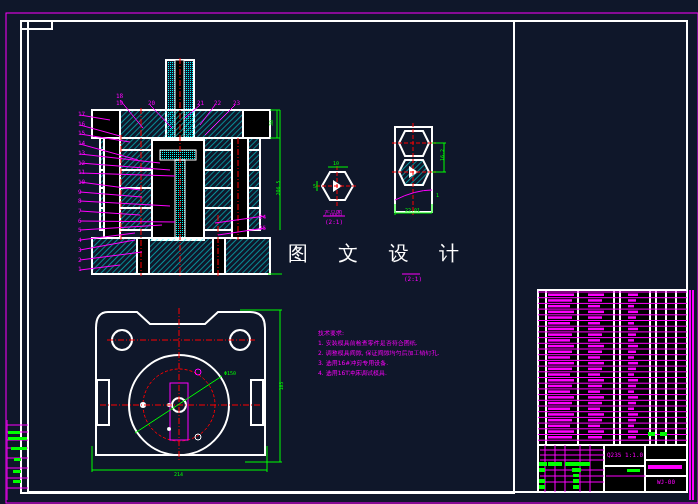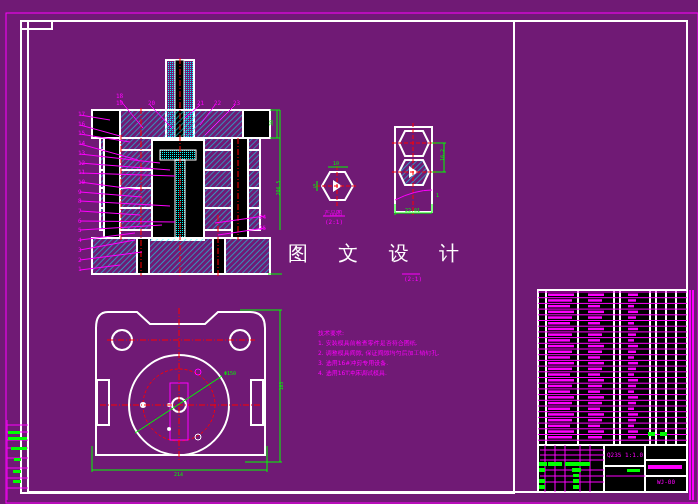--- a/index.html
+++ b/index.html
@@ -1,16 +1,16 @@
 <!DOCTYPE html>
 <html><head>
 <meta charset="utf-8">
 <style>
   html,body{margin:0;padding:0;background:#000;}
-  #canvas{position:relative;width:698px;height:504px;background:#701a75;overflow:hidden;font-family:"DejaVu Sans",sans-serif;}
+  #canvas{position:relative;width:698px;height:504px;background:#0f172a;overflow:hidden;font-family:"DejaVu Sans",sans-serif;}
   svg{position:absolute;left:0;top:0;}
   .wm{position:absolute;left:288px;top:240px;color:#fff;font-family:"DejaVu Sans",sans-serif;font-size:20px;letter-spacing:12px;}
   .tech{position:absolute;left:318px;top:328px;color:#ff00ff;font-size:6px;line-height:10px;font-family:"DejaVu Sans",sans-serif;}
   .tech div{white-space:nowrap;}
   .mlabel{position:absolute;color:#ff00ff;font-size:6px;font-family:"DejaVu Sans Mono",monospace;}
   .dim{position:absolute;color:#00ff00;font-size:5px;font-family:"DejaVu Sans Mono",monospace;}
   .tb{position:absolute;color:#ff00ff;font-size:6px;font-family:"DejaVu Sans Mono",monospace;}
 </style>
 </head>
 <body>

